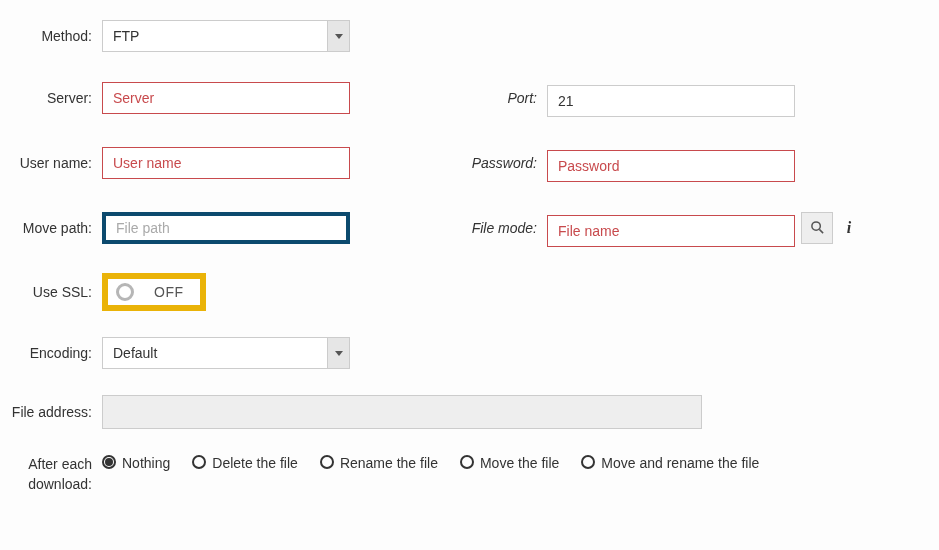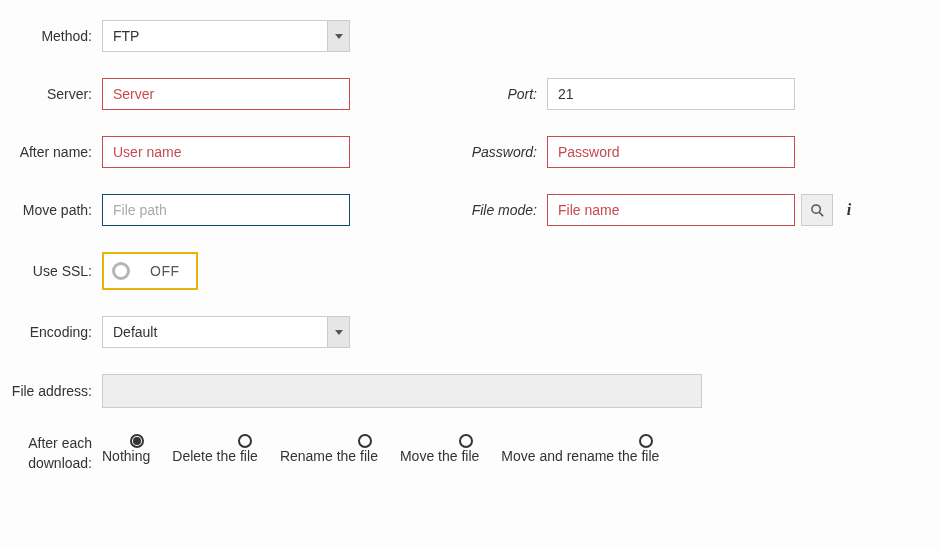--- a/index.html
+++ b/index.html
@@ -21,28 +21,28 @@
     .label-col {
       width: 102px;
       text-align: right;
       padding-right: 10px;
       color: #333;
     }
     .label-col.two-line { line-height: 1.4; text-align: right; }
     .field-col { width: 248px; display: flex; align-items: center; }
     .gap { width: 87px; }
     .label-col2 { width: 110px; text-align: right; padding-right: 10px; color: #333; font-style: italic; }
-    .field-col2 { width: 248px; display: flex; align-items: center; }
+    .field-col2 { width: 248px; display: flex; align-items: center; margin-top: 7px; }
     .after-col2 { display: flex; align-items: center; margin-left: 6px; }
 
     input[type=text] {
       width: 100%;
       height: 32px;
       padding: 0 10px;
-      border: 1px solid #0c4a6e;
+      border: 4px solid #0c4a6e;
       font-size: 14px;
       font-family: inherit;
       color: #333;
       outline: none;
     }
     input[type=text]::placeholder { color: #aaa; }
     input.error { border: 1px solid #c84a4d; }
     input.error::placeholder { color: #c84a4d; }
 
     .value-box {
@@ -81,21 +81,21 @@
     }
     .chev-down {
       width: 0; height: 0;
       border-left: 4px solid transparent;
       border-right: 4px solid transparent;
       border-top: 5px solid #555;
     }
 
     .toggle {
       height: 38px;
-      border: 2px solid #eab308;
+      border: 6px solid #eab308;
       display: inline-flex;
       align-items: center;
       background: #fff;
       padding: 0 16px 0 8px;
       cursor: pointer;
       justify-content: space-between;
     }
     .toggle-knob {
       width: 18px; height: 18px;
       border-radius: 50%;
@@ -126,21 +126,21 @@
       font-weight: bold;
       font-style: italic;
       font-size: 16px;
       color: #333;
       text-align: center;
       cursor: help;
       margin-left: 6px;
     }
 
     .radio-group { display: flex; align-items: center; gap: 22px; }
-    .radio-item { display: inline-flex; align-items: flex-end; cursor: pointer; flex-direction: column; }
+    .radio-item { display: inline-flex; align-items: flex-start; cursor: pointer; }
     .radio {
       width: 14px; height: 14px;
       border: 2px solid #333;
       border-radius: 50%;
       margin-right: 6px;
       display: flex;
       align-items: center;
       justify-content: center;
       flex-shrink: 0;
     }
@@ -180,21 +180,21 @@
     <div class="gap"></div>
     <div class="label-col2">Port:</div>
     <div class="field-col2">
       <div class="value-box">
         <span>21</span>
       </div>
     </div>
   </div>
 
   <div class="row">
-    <div class="label-col">After name:</div>
+    <div class="label-col">User name:</div>
     <div class="field-col">
       <input type="text" class="error" placeholder="User name" style="">
     </div>
     <div class="gap"></div>
     <div class="label-col2">Password:</div>
     <div class="field-col2">
       <input type="text" class="error" placeholder="Password" style="">
     </div>
   </div>
 

